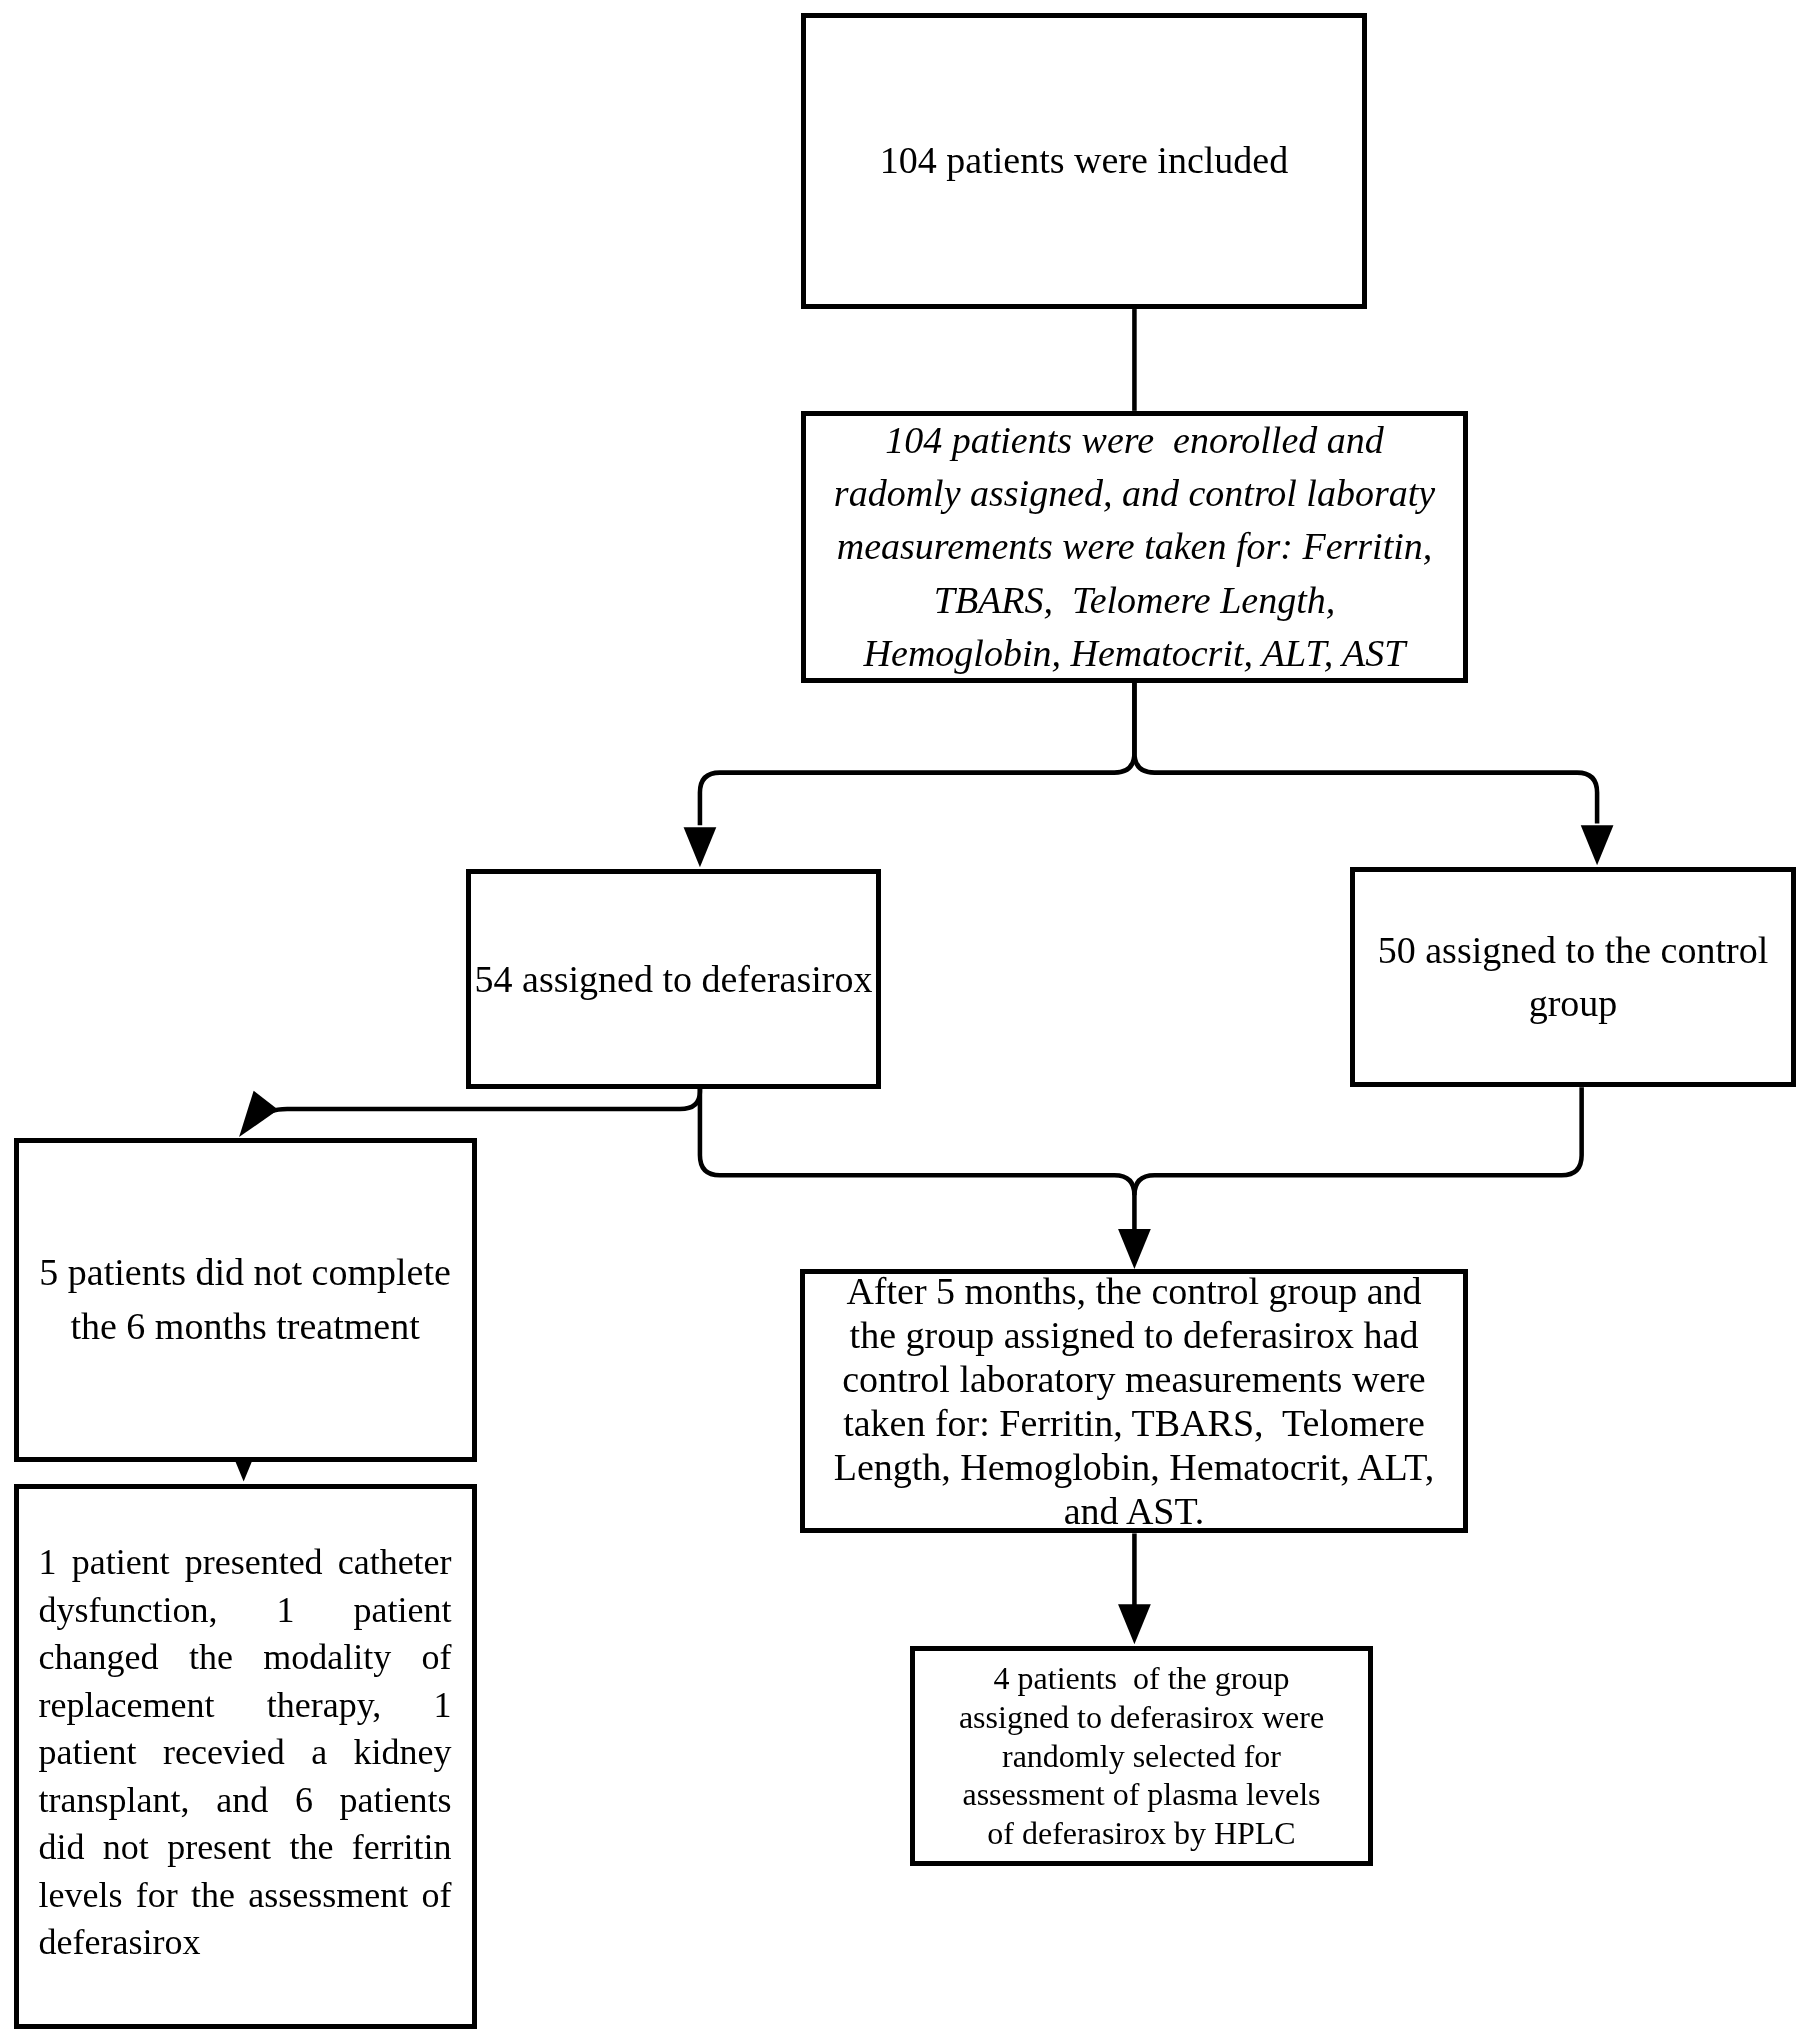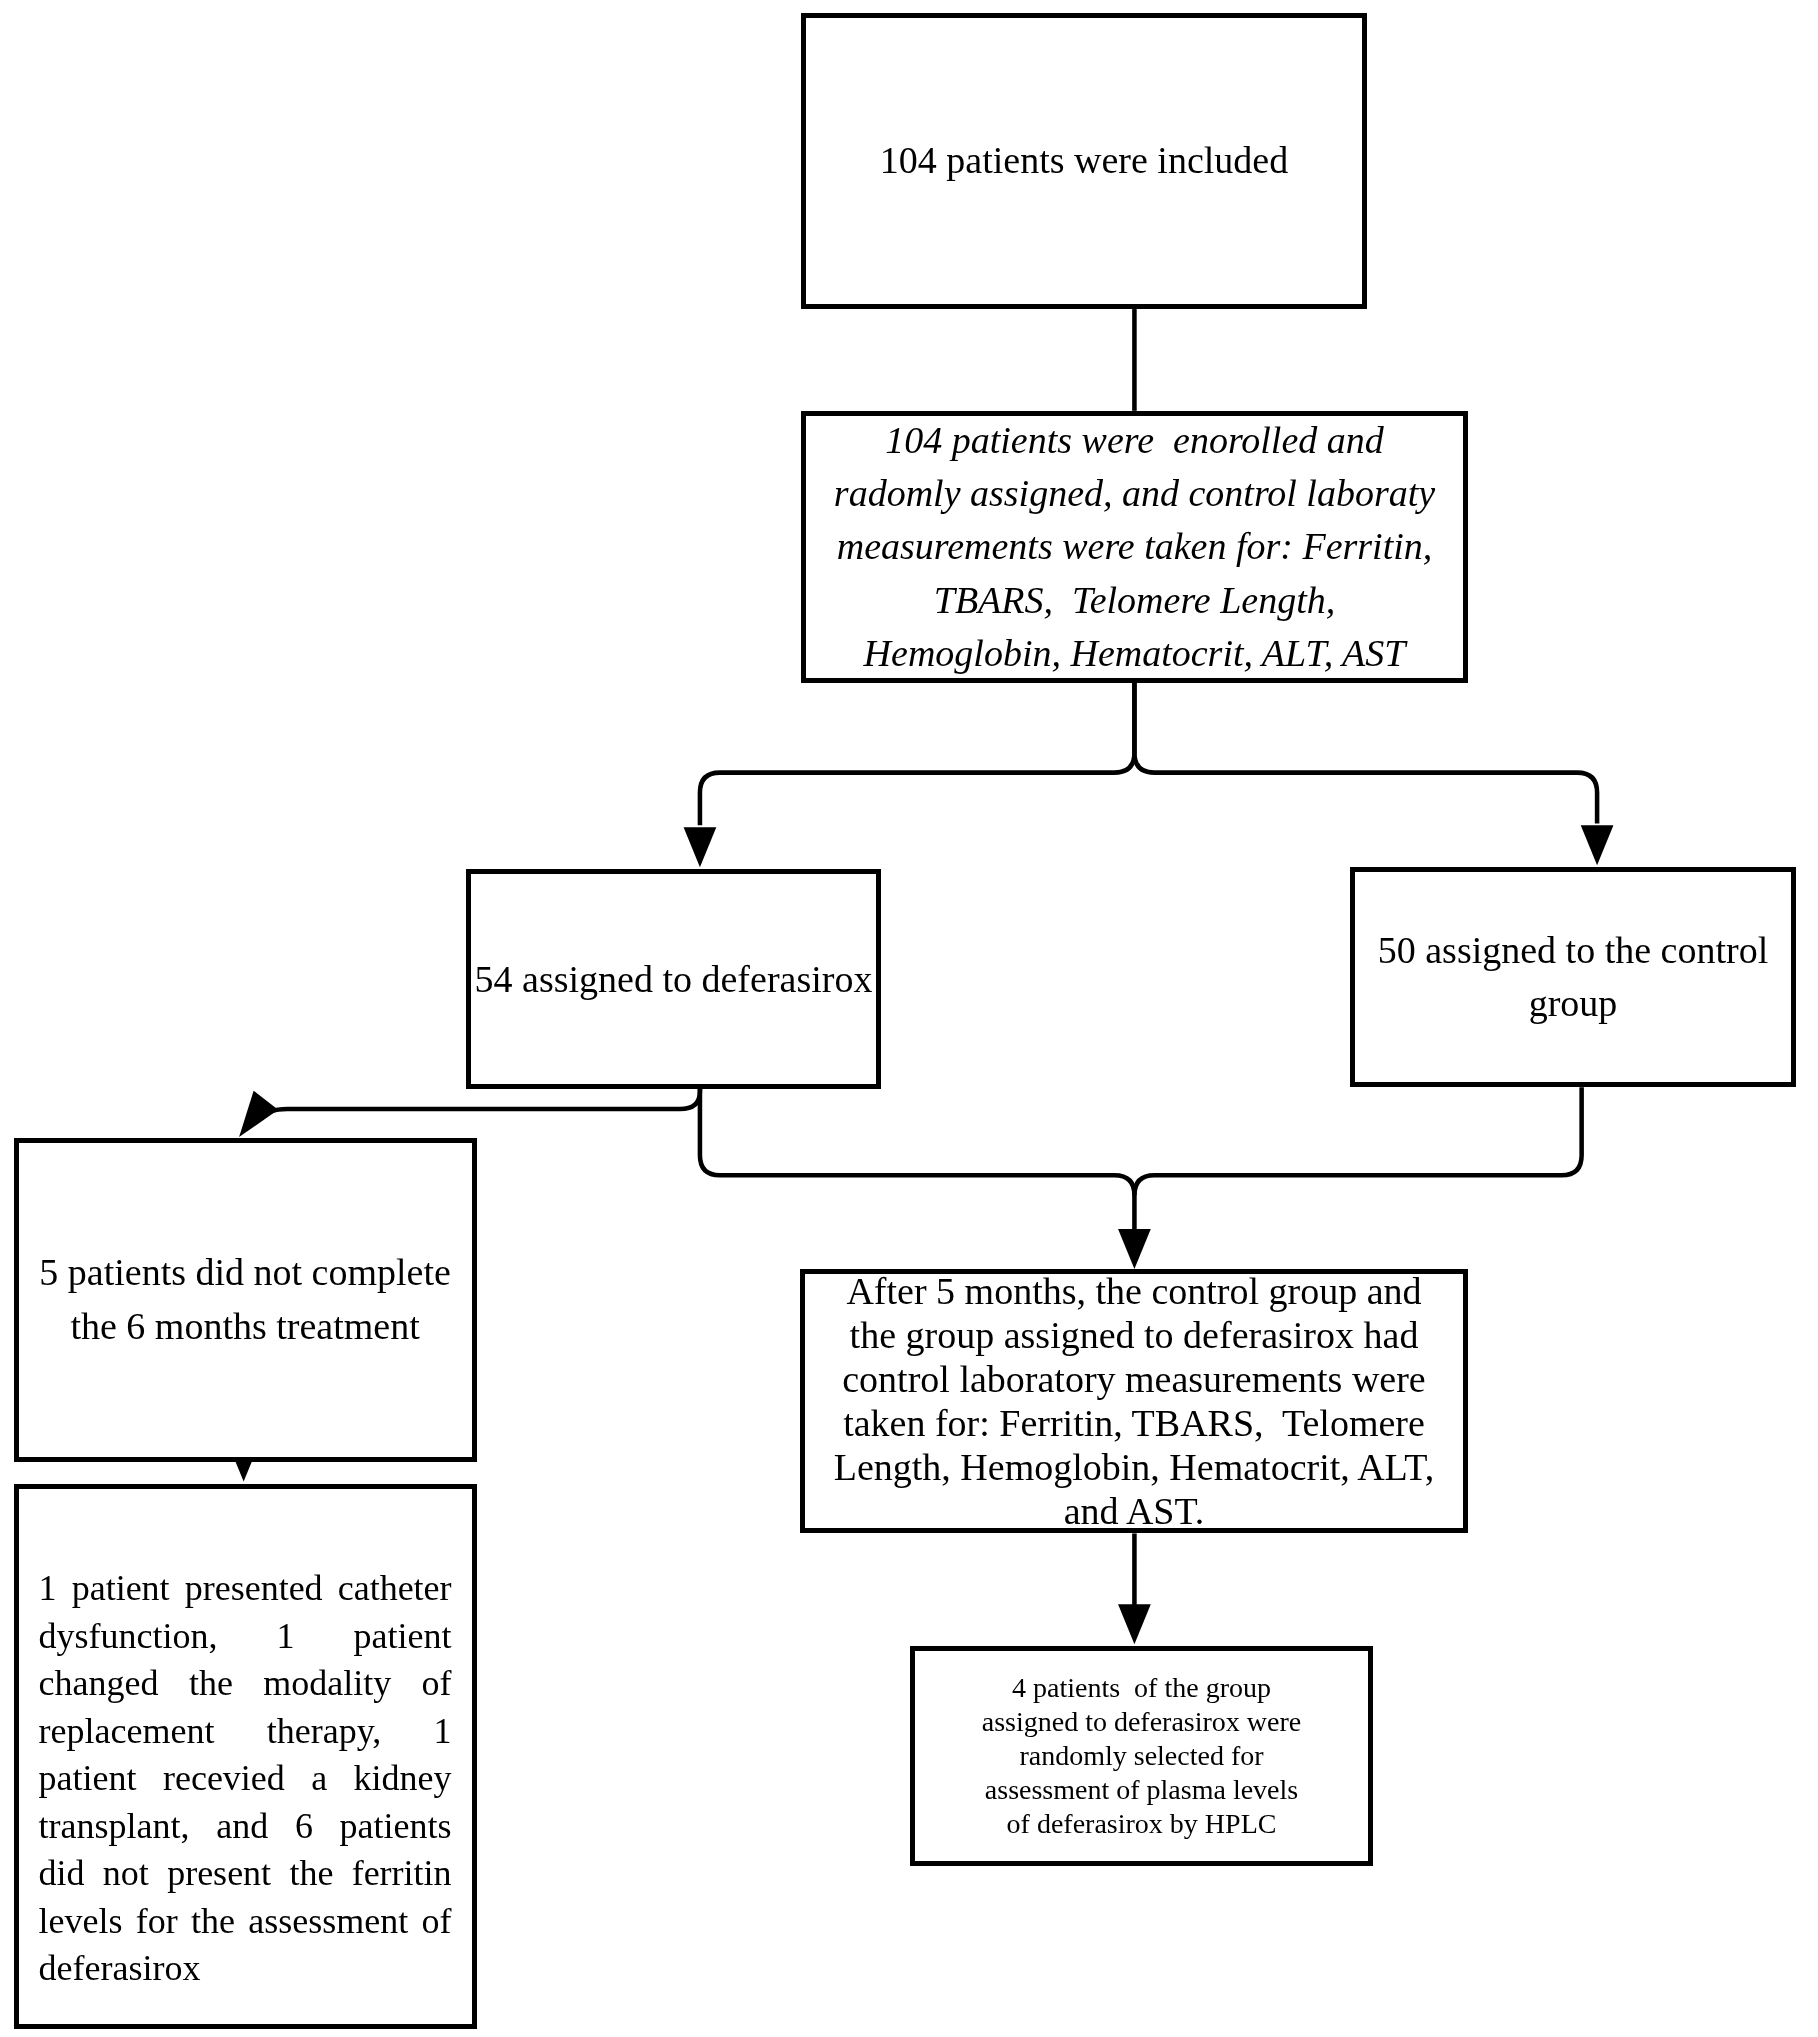--- a/index.html
+++ b/index.html
@@ -48,24 +48,24 @@
     font-size: 38px;
     line-height: 1.38;
   }
   
   #box-included .txt   { font-size: 38px; }
   #box-enrolled .txt   { font-size: 38px; line-height: 1.40; font-style: italic; }
   #box-deferasirox .txt{ font-size: 38px; }
   #box-control .txt    { font-size: 38px; line-height: 1.40; }
   #box-dropout .txt    { font-size: 38px; line-height: 1.42; }
   #box-sixmonths .txt  { font-size: 38px; line-height: 1.16; }
-  #box-hplc .txt       { font-size: 28px; line-height: 1.21; }
+  #box-hplc .txt       { font-size: 32px; line-height: 1.21; }
   #box-reasons {
     display: block;
-    padding: 76px 20px 0 20px;
+    padding: 50px 20px 0 20px;
     font-size: 36px;
     line-height: 1.32;
   }
   .jline {
     text-align: justify;
     text-align-last: justify;
   }
   .jline.last {
     text-align-last: left;
   }

